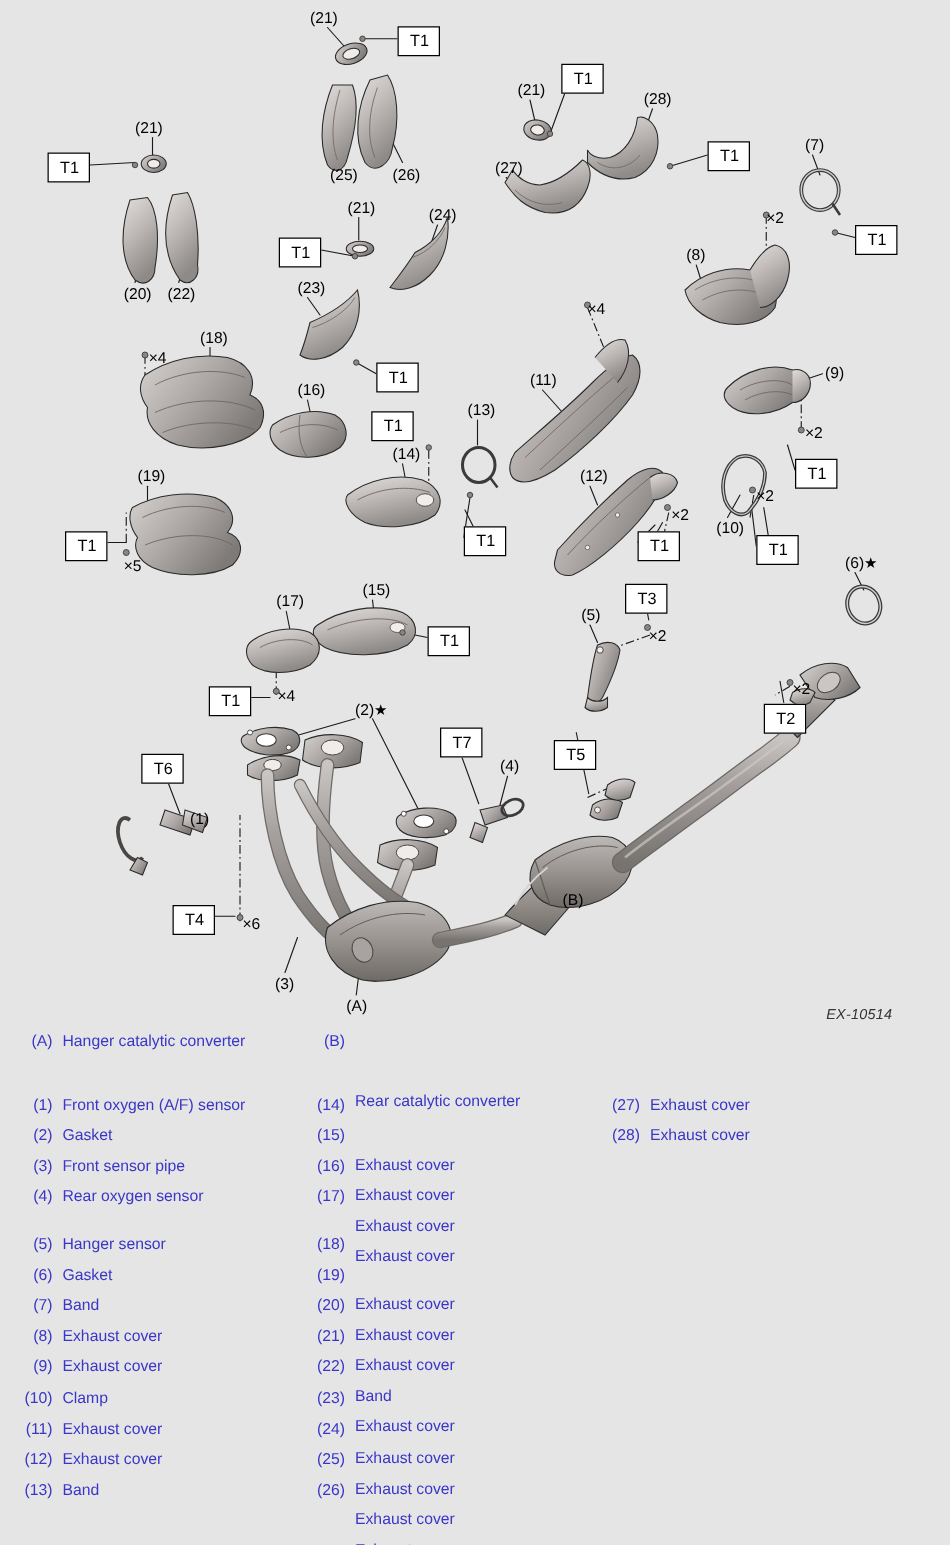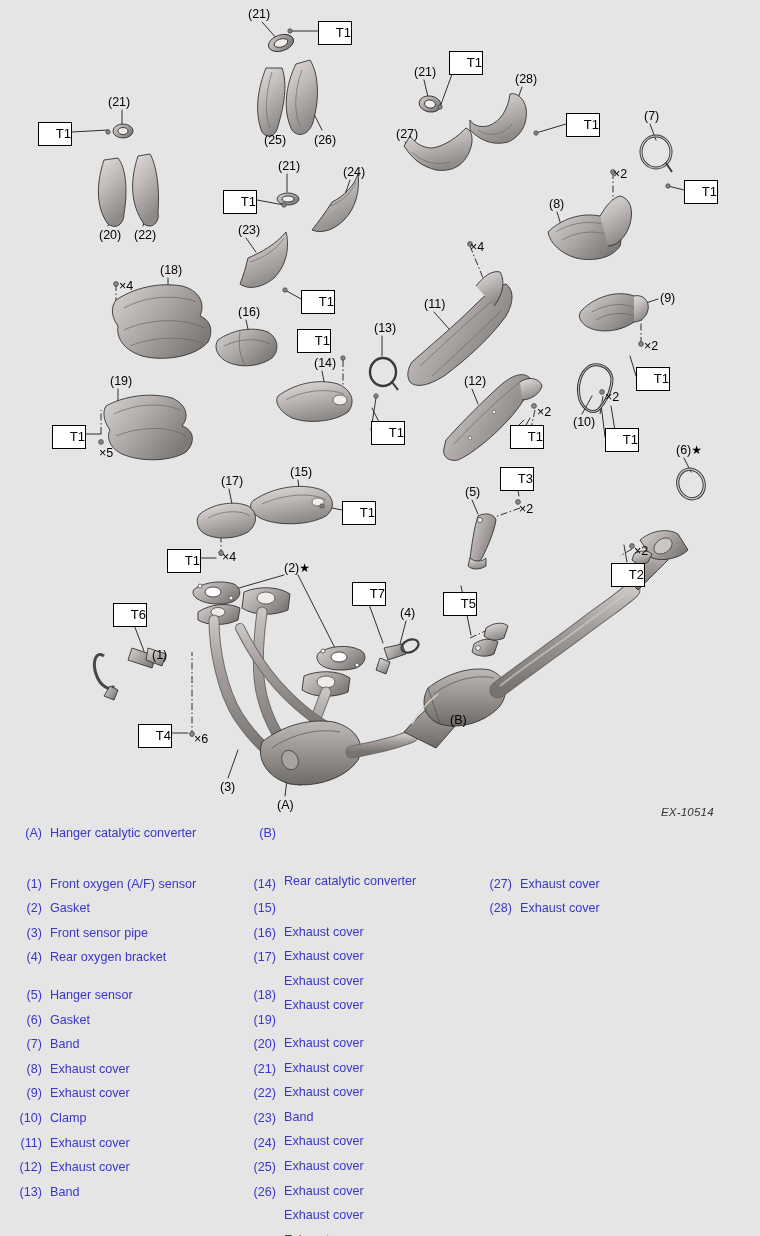--- a/index.html
+++ b/index.html
@@ -18,21 +18,21 @@
   .pn{
     position:absolute;font-size:12.5px;line-height:1;color:#000;
     white-space:nowrap;letter-spacing:0px;
   }
   .pn .star{font-size:12px;}
 
   
   .tq{
     position:absolute;border:1.4px solid #000;background:#fff;
     font-size:13px;line-height:1;color:#000;
-    padding:4px 0 5px 9px;text-align:right;box-sizing:border-box;
+    padding:4px 0 5px 9px;text-align:left;box-sizing:border-box;
     min-width:34px;
   }
   
   .qt{position:absolute;font-size:12.5px;line-height:1;color:#000;white-space:nowrap;}
 
   .refcode{
     position:absolute;font-size:11.5px;color:#333;letter-spacing:.2px;
   }
 
   
@@ -483,21 +483,21 @@
           <span class="lcell ltxt col3t">Exhaust cover</span>
         </div>
         <div class="lrow">
           <span class="lcell lnum col1n">(3)</span>
           <span class="lcell ltxt col1t">Front sensor pipe</span>
           <span class="lcell lnum col2n">(16)</span>
           <span class="lcell ltxt col2t">Exhaust cover</span>
         </div>
         <div class="lrow">
           <span class="lcell lnum col1n">(4)</span>
-          <span class="lcell ltxt col1t">Rear oxygen bracket</span>
+          <span class="lcell ltxt col1t">Rear oxygen sensor</span>
           <span class="lcell lnum col2n">(17)</span>
           <span class="lcell ltxt col2t">Exhaust cover</span>
         </div>
         <div class="lrow" style="height: 13px;"></div>
         <div class="lrow">
           <span class="lcell lnum col1n">(5)</span>
           <span class="lcell ltxt col1t">Hanger sensor</span>
           <span class="lcell lnum col2n">(18)</span>
           <span class="lcell ltxt col2t">Exhaust cover</span>
         </div>

